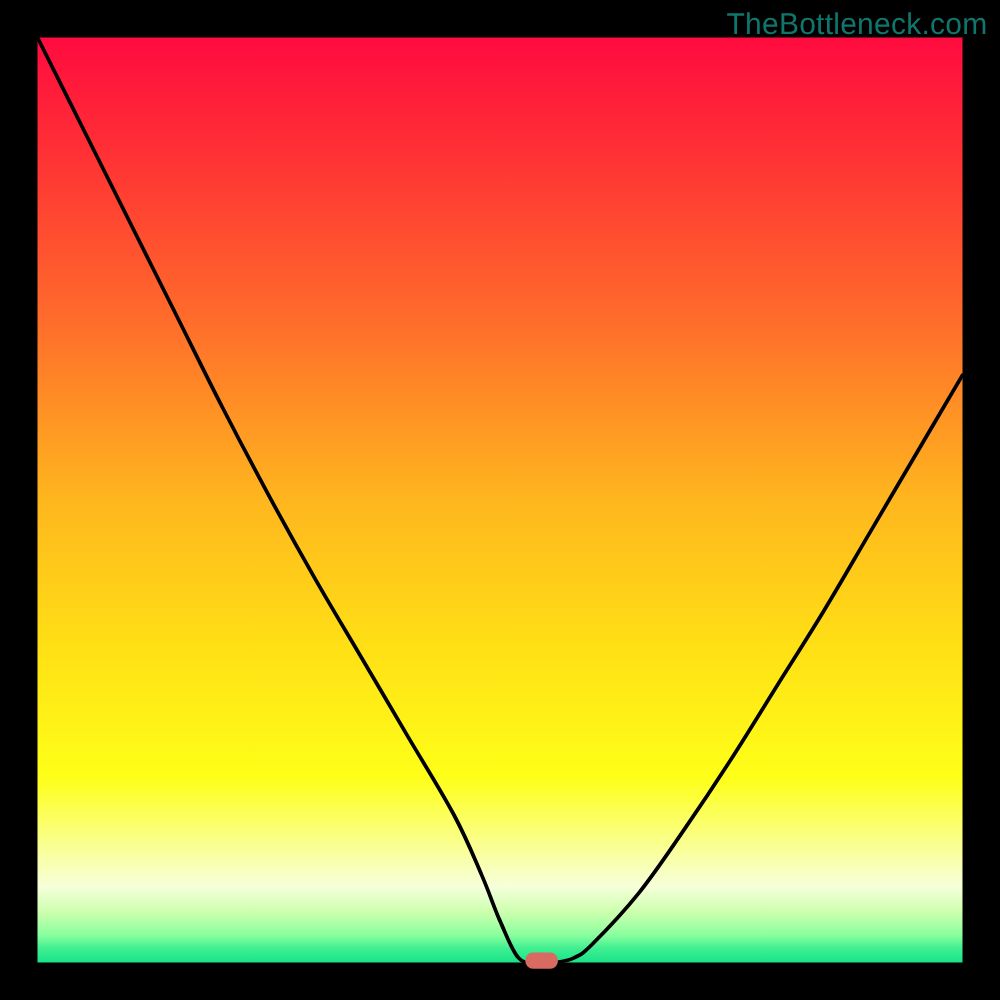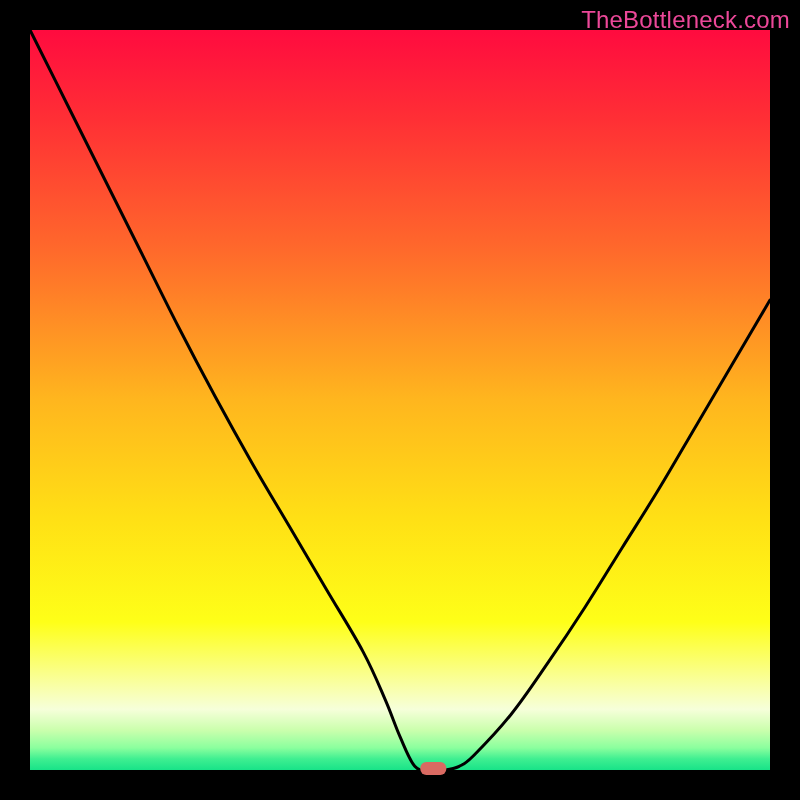--- a/index.html
+++ b/index.html
@@ -14,21 +14,21 @@
   .frame {
     position: relative;
     width: 800px;
     height: 800px;
     background: #000;
   }
   .watermark {
     position: absolute;
     top: 6px;
     right: 10px;
-    color: #ec4899;
+    color: #0f766e;
     font-size: 24px;
     font-weight: 500;
     letter-spacing: 0.2px;
     z-index: 10;
   }
   svg {
     position: absolute;
     top: 0;
     left: 0;
   }

